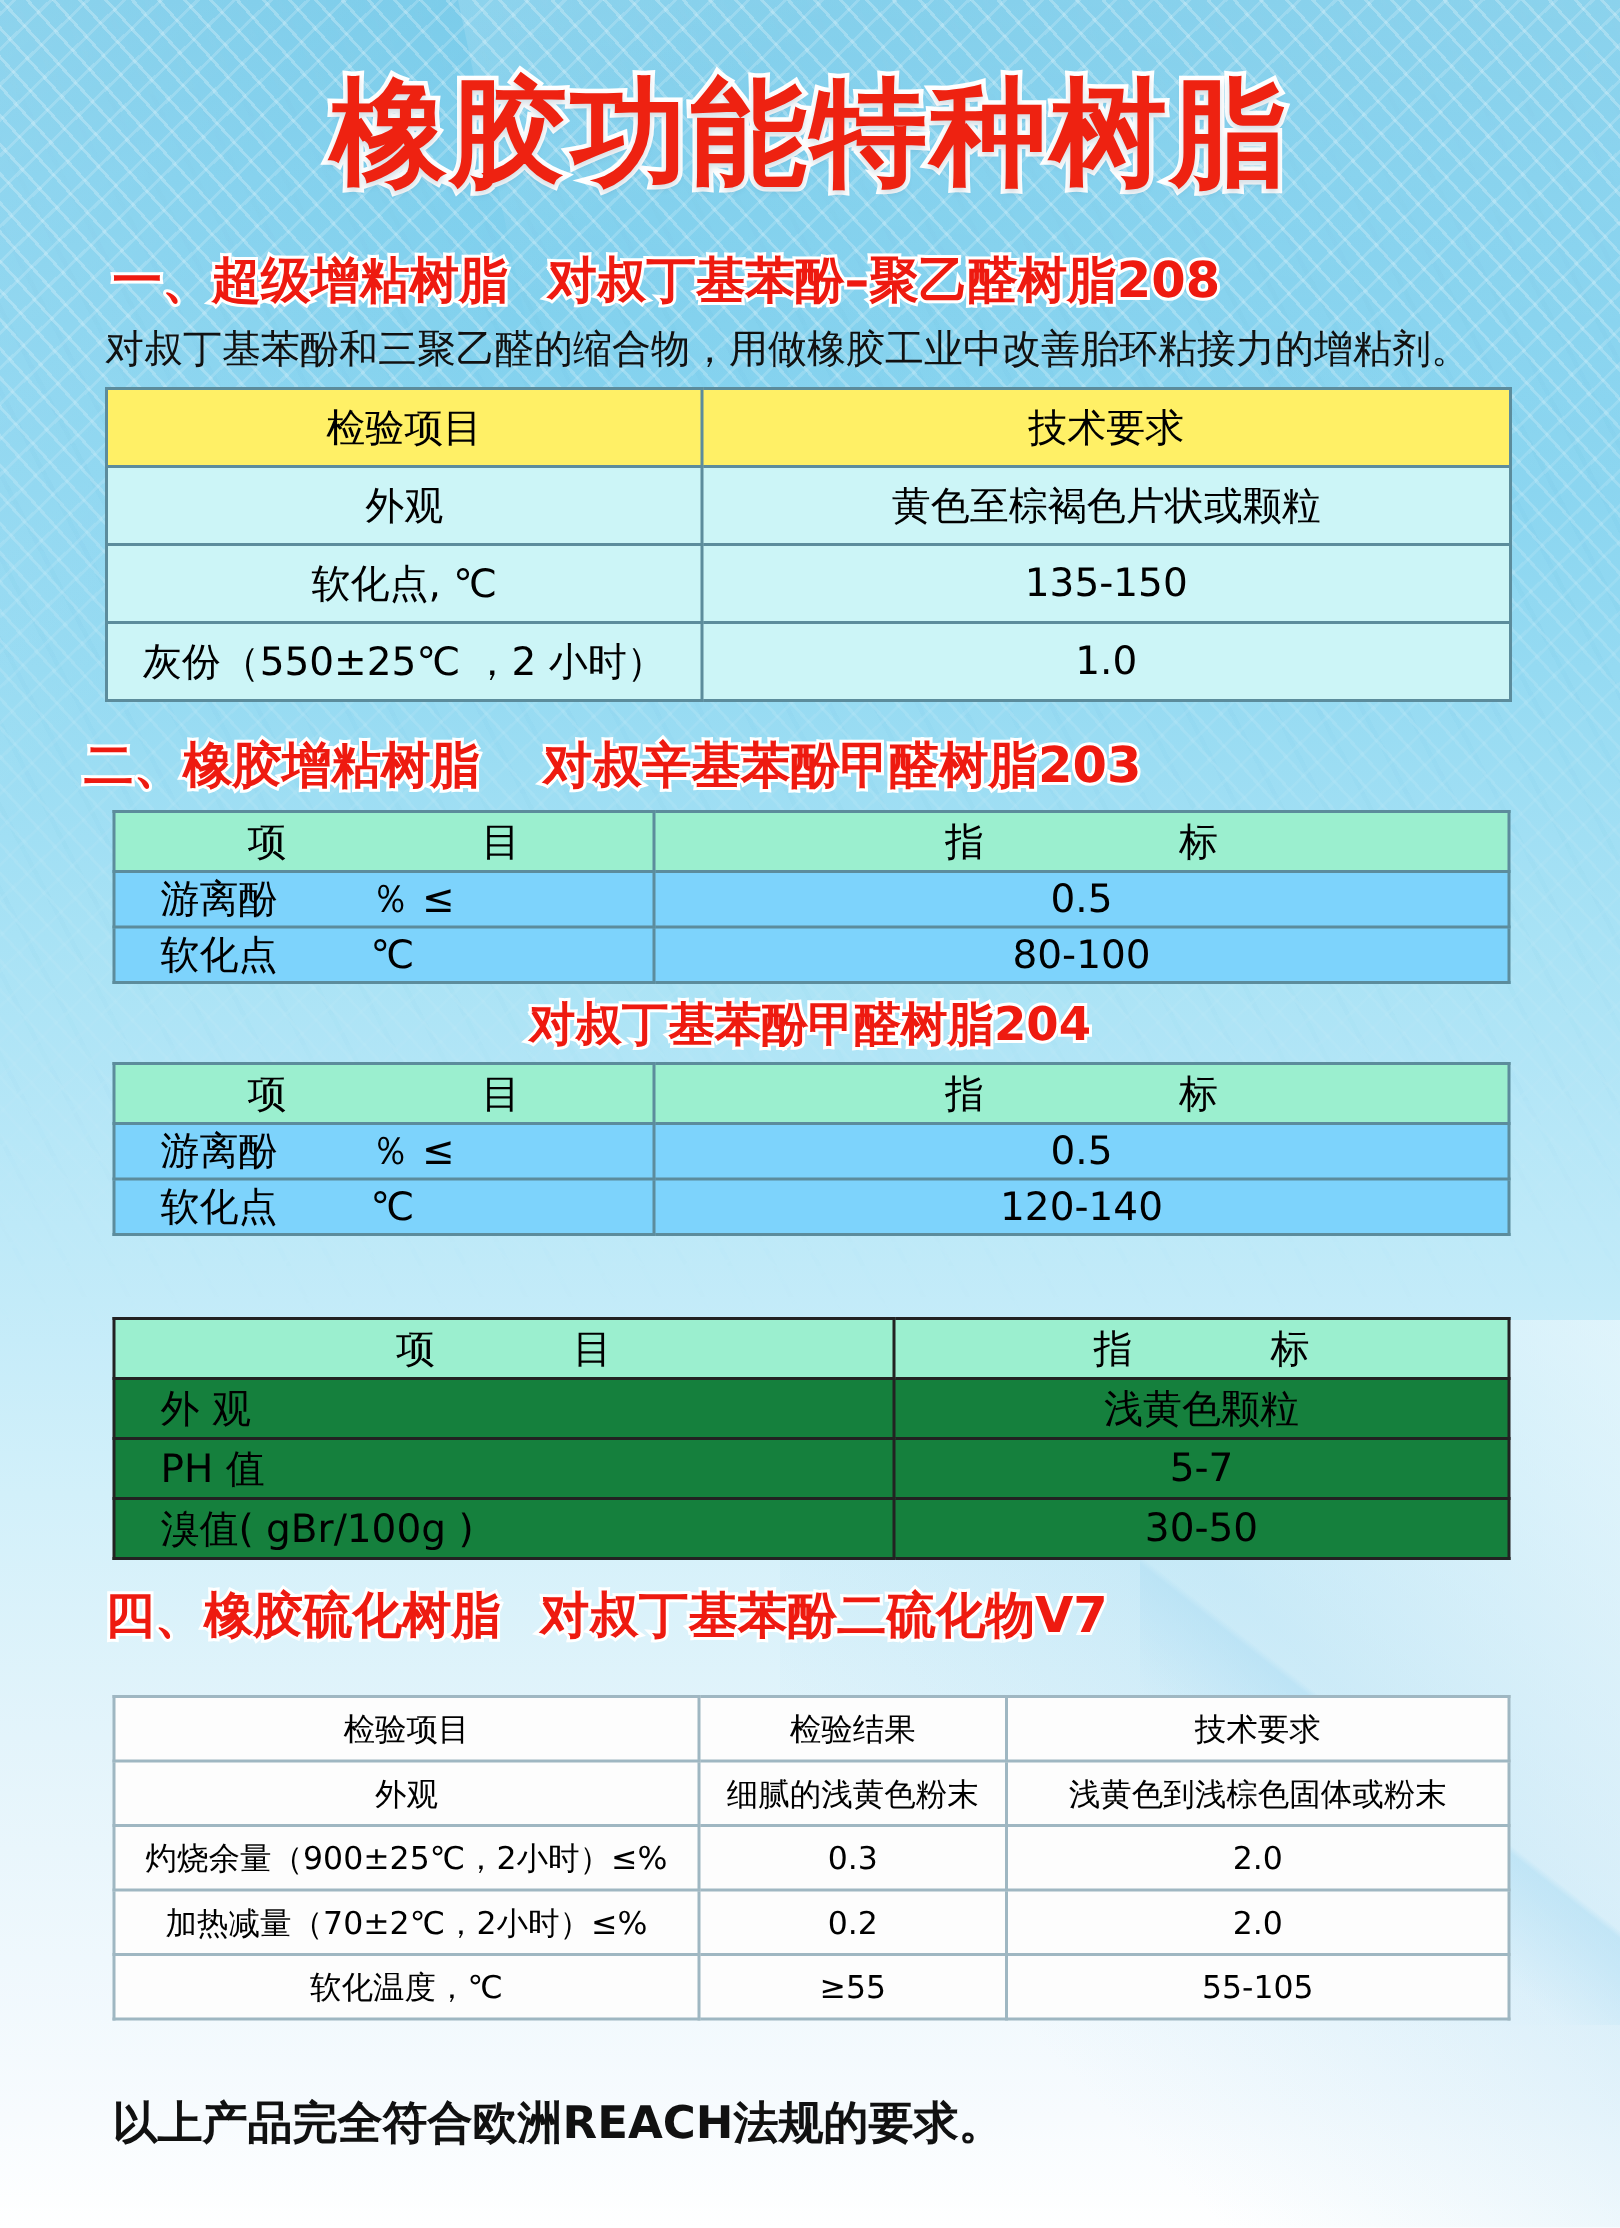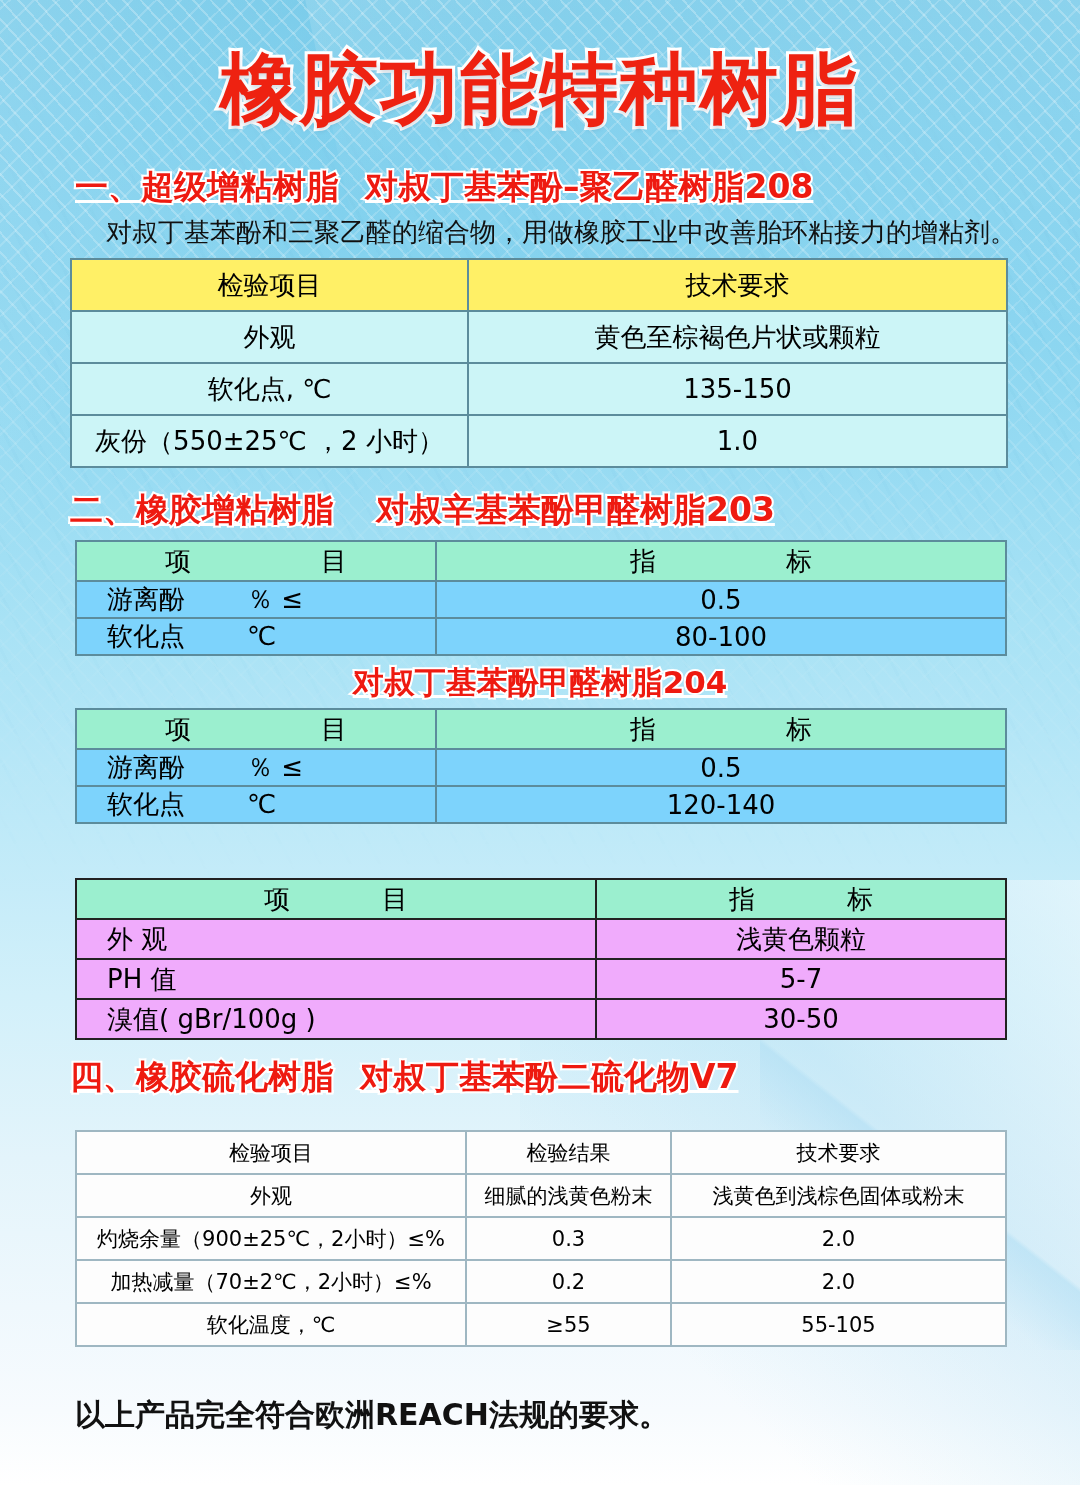--- a/index.html
+++ b/index.html
@@ -68,34 +68,33 @@
     text-shadow:0 3px 4px rgba(60,100,130,.22);
   }
 
   .sec-head{
     position:absolute;
     font-family:"DejaVu Sans","Liberation Sans",sans-serif;
     font-weight:bold;color:#ee1a10;
     -webkit-text-stroke:4px #ffffff;
     paint-order:stroke fill;
     white-space:nowrap;
-    text-decoration:underline;
   }
   .sec-head .spacer{display:inline-block;width:26px;}
   .sec-desc-inline{
     font-size:25px;font-weight:bold;color:#111111;
     -webkit-text-stroke:0;
     margin-left:28px;
     font-family:"DejaVu Sans","Liberation Sans",sans-serif;
   }
 
   .body-text{
     position:absolute;
     font-family:"DejaVu Sans","Liberation Sans",sans-serif;
-    color:#111111;white-space:nowrap;margin-left:36px;
+    color:#111111;white-space:nowrap;
   }
 
   table.tbl{
     position:absolute;border-collapse:collapse;
     font-family:"DejaVu Sans","Liberation Sans",sans-serif;
     table-layout:fixed;
   }
   table.tbl td,table.tbl th{
     border:2px solid #5c8c9c;
     text-align:center;vertical-align:middle;
@@ -110,21 +109,21 @@
   
   .tmint{left:75px;width:930px;}
   .tmint td{height:35px;font-size:26px;background:#7dd3fc;border:2px solid #222222;}
   .tmint tr.head td{background:#9befcf;height:38px;}
   .tmint td.itemcell{text-align:left;padding-left:30px;}
   #t2{top:540px;}
   #t2b{top:708px;}
 
   
   #t3{left:75px;top:878px;width:930px;}
-  #t3 td{height:38px;font-size:26px;background:#f0abfc;border:2px solid #222222;}
+  #t3 td{height:38px;font-size:26px;background:#15803d;border:2px solid #222222;}
   #t3 tr.head td{background:#9befcf;height:38px;}
   #t3 td.itemcell{text-align:left;padding-left:30px;}
 
   
   #t4{left:75px;top:1130px;width:930px;}
   #t4 td{height:41px;font-size:21px;background:#fdfdfd;border:2px solid #9fb7c2;}
   #t4 tr.head td{height:41px;font-size:21px;}
 
   .itm-sp{display:inline-block;width:130px;}
   .itm-sp-s{display:inline-block;width:62px;}
@@ -174,21 +173,21 @@
           <td>软化点, ℃</td>
           <td>135-150</td>
         </tr>
         <tr>
           <td>灰份（550±25℃ ，2 小时）</td>
           <td>1.0</td>
         </tr>
       </tbody>
     </table>
 
-    <div class="sec-head" style="left:70px;top:488px;font-size:33px;"><span>二、</span><span>橡胶增粘树脂</span><span class="spacer" style="width:42px"></span><span>对叔辛基苯酚甲醛树脂203</span></div>
+    <div class="sec-head" style="left:56px;top:488px;font-size:33px;"><span>二、</span><span>橡胶增粘树脂</span><span class="spacer" style="width:42px"></span><span>对叔辛基苯酚甲醛树脂203</span></div>
 
     <table class="tbl tmint" id="t2">
       <colgroup>
           <col style="width:360px">
           <col style="width:570px">
         </colgroup>
       <tbody>
         <tr class="head">
           <td><span>项</span><span class="itm-sp"></span><span>目</span></td>
           <td><span>指</span><span class="itm-sp"></span><span>标</span></td>

